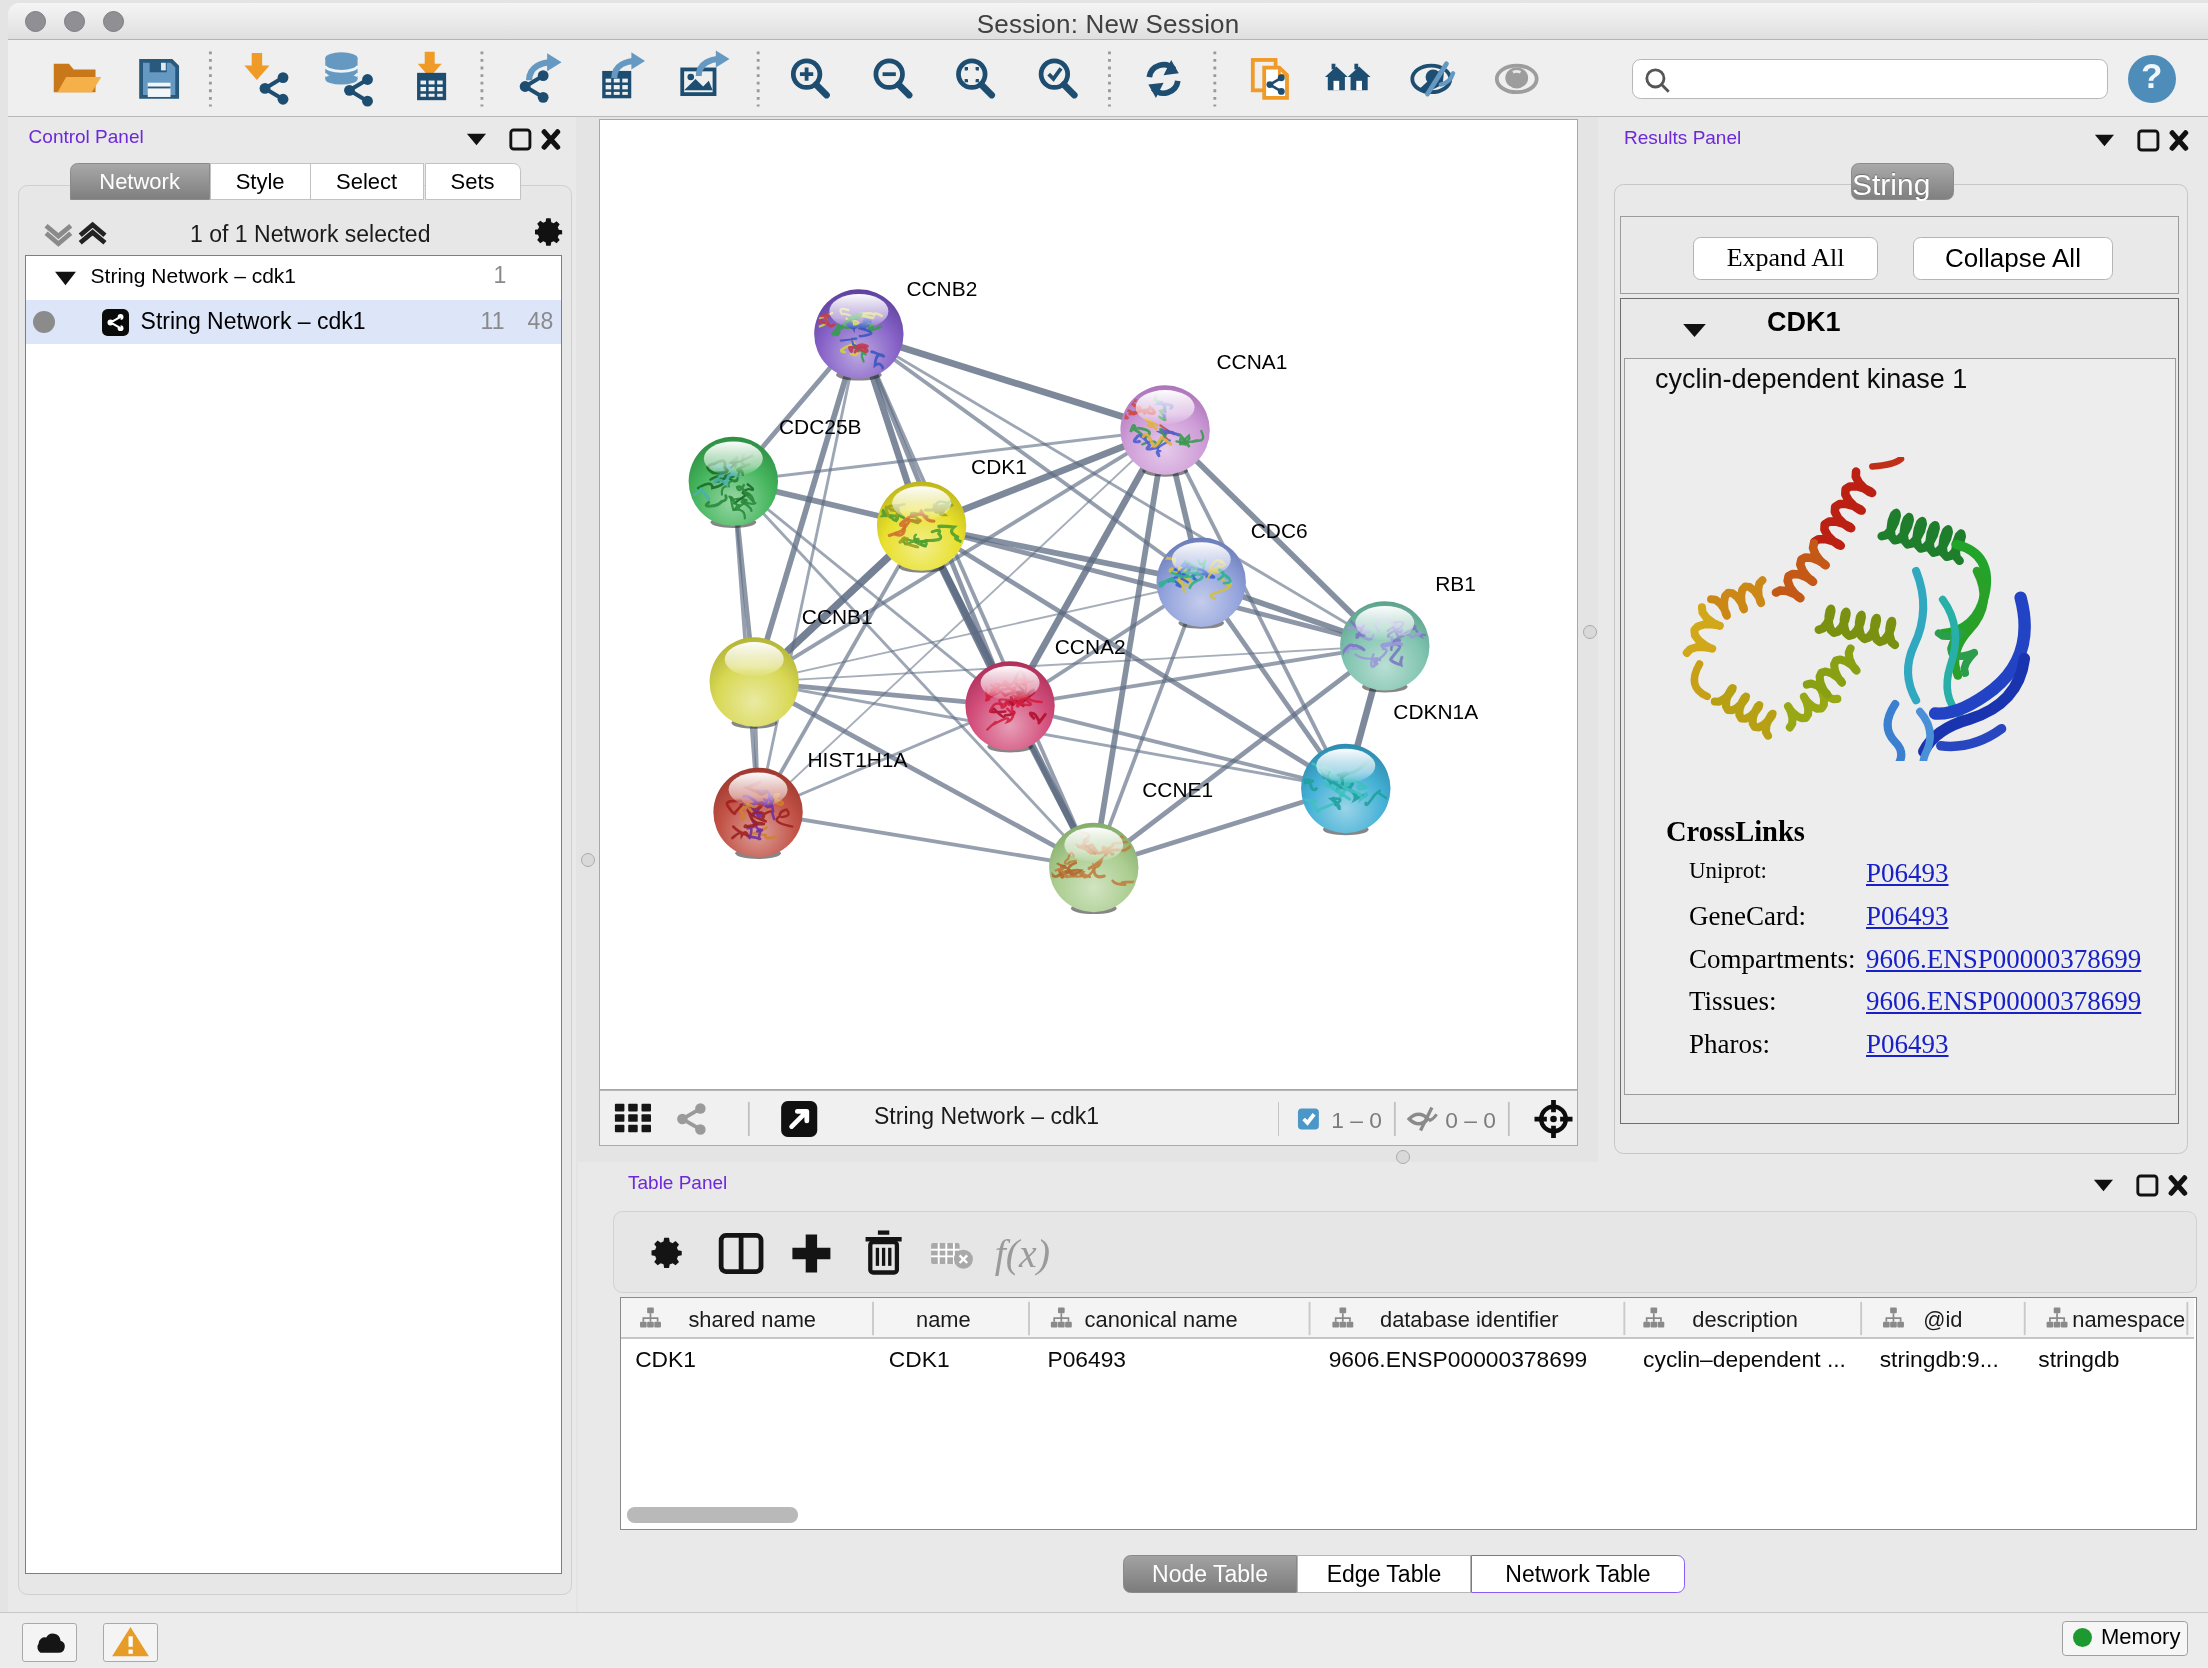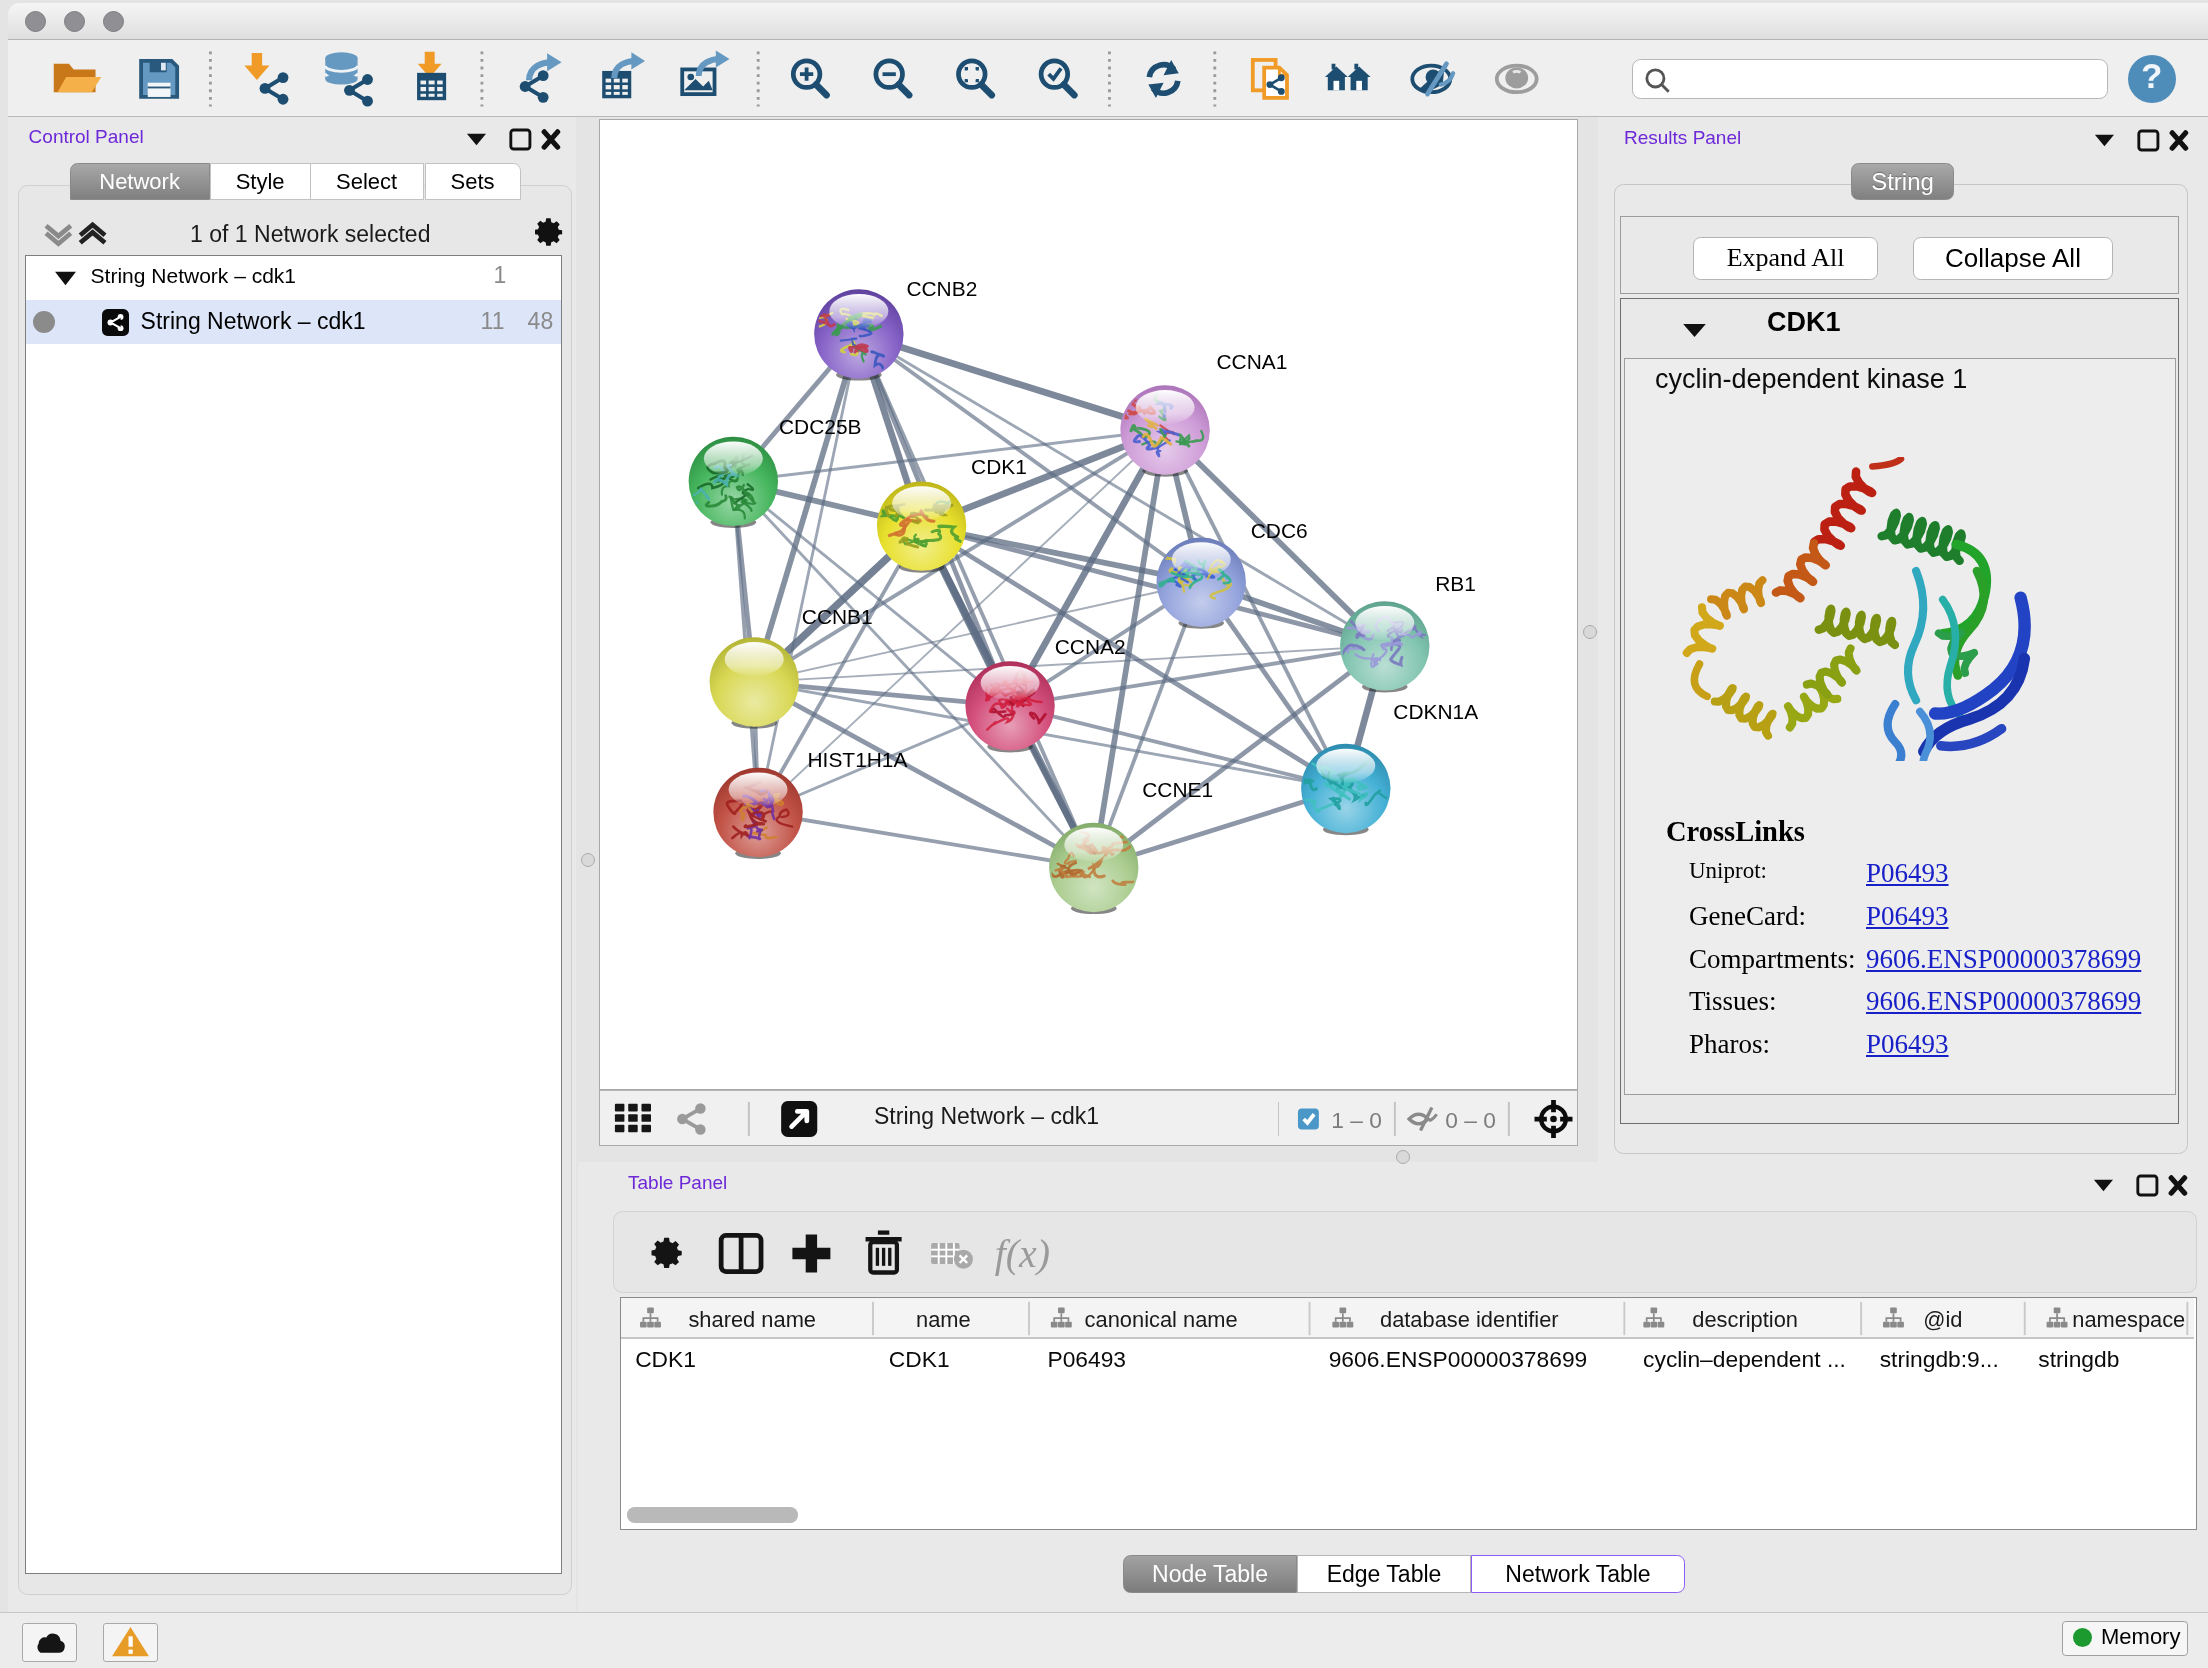--- a/index.html
+++ b/index.html
@@ -35,20 +35,21 @@
   
   #statusbar { left:0; top:1612px; width:2208px; height:56px; background:#ececec; border-top:1.9px solid #c6c6c6; }
   .sq-btn { position:absolute; width:55px; height:39px; background:#f4f4f4; border:1.9px solid #a9a9a9; border-radius:2.9px; }
 </style>
 </head>
 <body>
 <div class="abs" id="titlebar">
   <div class="abs tl" style="left:17px;"></div>
   <div class="abs tl" style="left:56px;"></div>
   <div class="abs tl" style="left:95px;"></div>
+  <div class="abs" id="title-text">Session: New Session</div>
 </div>
 
 <div class="abs" id="toolbar">
   <svg class="abs" style="left:0;top:0;" width="2201" height="75" id="toolbar-icons" viewBox="0 0 2314 79">
       <g transform="translate(70,41)">
         <path d="M-24 -16 L-8 -16 L-3 -10 L20 -10 L20 14 L-24 14 Z" fill="#c87818"></path>
         <path d="M-20 14 L-11 -2 L26 -2 L16 14 Z" fill="#f5b04a"></path>
       </g>
       <g transform="translate(157,41)">
         <path d="M-19 -19 L13 -19 L19 -13 L19 19 L-19 19 Z" fill="#6699c2" stroke="#29597d" stroke-width="4"></path>
@@ -687,21 +688,21 @@
 
 <div class="abs" id="rpanel">
   <div class="abs ptitle" style="left:26px; top:9.5px;">Results Panel</div>
   <svg class="abs" style="left:495px; top:10.5px;" width="105" height="25" viewBox="0 0 110 26">
     <path d="M2 7 L22 7 L12 19 Z" fill="#111"></path>
     <rect x="48" y="3" width="20" height="20" rx="3" fill="none" stroke="#111" stroke-width="3"></rect>
     <path d="M83 5 L97 21 M97 5 L83 21" stroke="#111" stroke-width="5.5" stroke-linecap="round"></path>
   </svg>
   <div class="abs" style="z-index:5; left:253px; top:46px; width:103px; height:37px; border-radius:7.6px;
        background:linear-gradient(#a9a9a9,#808080); border:1px solid #8b8b8b; color:#fff;
-       font-size:24px; text-align:center; padding-top:3.8px; text-shadow:0 -1px 1px rgba(0,0,0,.3);">String</div>
+       font-size:30px; padding-top:3.8px; text-shadow:0 -1px 1px rgba(0,0,0,.3);">String</div>
   <div class="abs" style="left:16px; top:67px; width:574px; height:970px; background:#e9e9e9; border:1px solid #c6c6c6; border-radius:9.5px;"></div>
 
   <div class="abs" style="left:22px; top:99px; width:559px; height:78px; background:#e9e9e9; border:1.9px solid #9c9c9c;"></div>
   <div class="abs" style="left:95px; top:120px; width:185px; height:43px; background:#fff; border:1px solid #b4b4b4; border-radius:7.6px; font-size:26px; text-align:center; padding-top:4.8px;font-family:Liberation Serif, serif;">Expand All</div>
   <div class="abs" style="left:315px; top:120px; width:200px; height:43px; background:#fff; border:1px solid #b4b4b4; border-radius:7.6px; font-size:26px; text-align:center; padding-top:4.8px;">Collapse All</div>
 
   <div class="abs" style="left:22px; top:181px; width:559px; height:826px; background:#e9e9e9; border:1.9px solid #6e6e6e;"></div>
   <svg class="abs" style="left:84px; top:205px;" width="25" height="17" viewBox="0 0 26 18">
       <path d="M1 2 L25 2 L13 16 Z" fill="#111"></path>
     </svg>

